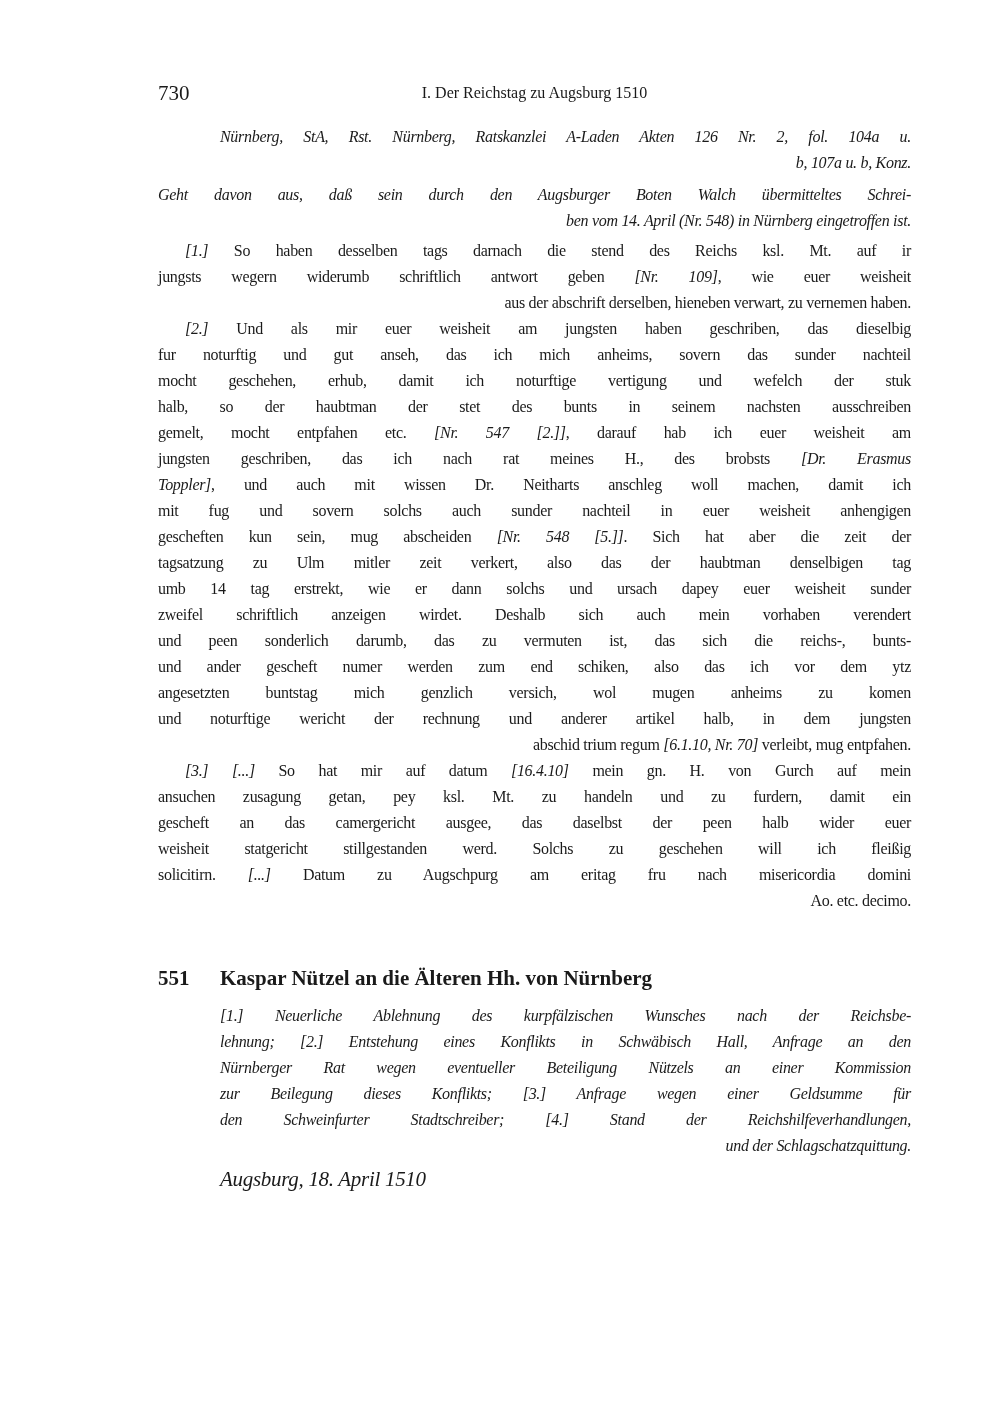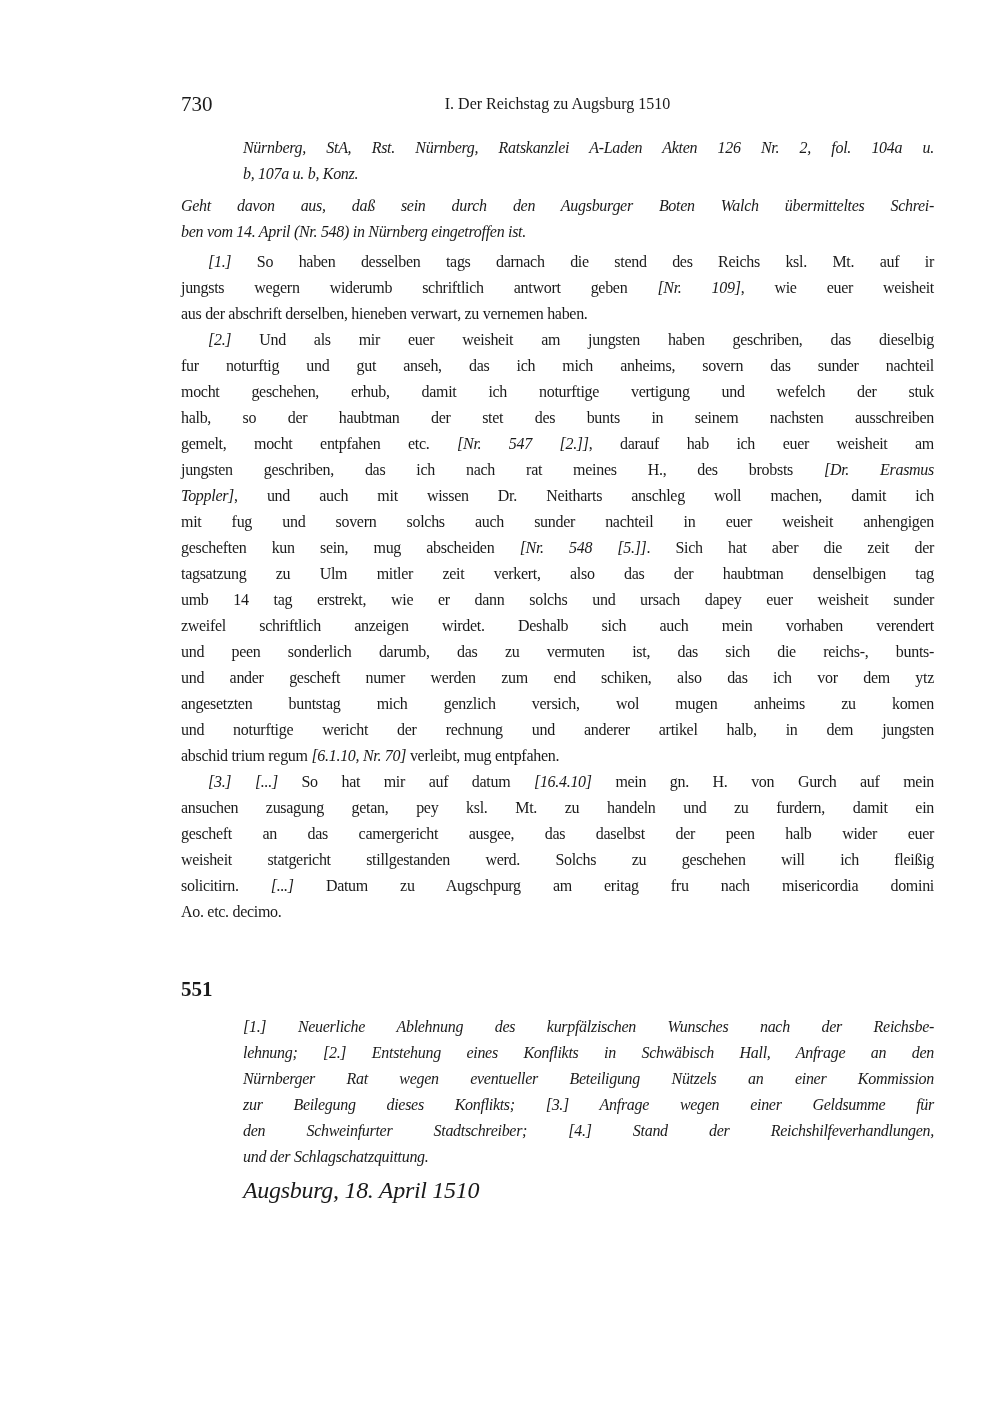--- a/index.html
+++ b/index.html
@@ -7,39 +7,38 @@
     position:relative;
     width:1004px; height:1418px;
     margin:0 auto;
     background:#ffffff;
     font-family:"Liberation Serif", serif;
     color:#1a1a1a;
     overflow:hidden;
   }
   .text-col {
     position:absolute;
-    left:158px; top:91px;
+    left:158px; top:80px;
     width:753px;
-    margin-left:23px;
   }
   .header-row { position:relative; height:26px; margin-bottom:0; }
   .pagenum {
     position:absolute; left:0; top:0;
     font-size:21px; line-height:26px;
   }
   .running-title {
     text-align:center;
     font-size:16px; line-height:26px;
   }
   .block { font-size:16px; letter-spacing:-0.3px; }
   .indented { margin-left:62px; }
   .it, .it .line { font-style:italic; }
   .line {
     line-height:26px; height:26px;
-    text-align:left;
+    text-align:right;
     white-space:normal;
   }
   .line.j {
     text-align:justify;
     text-align-last:justify;
   }
   .line .it { font-style:italic; }
   .line.ind { text-indent:27px; }
   .archive-ref { margin-top:18px; }
   .regest { margin-top:6px; }
@@ -47,21 +46,21 @@
   .h551 {
     margin-top:49px;
     height:30px; line-height:30px;
     font-size:21px; font-weight:bold;
     display:flex;
   }
   .h551 .num { width:62px; flex:0 0 62px; }
   .summary { margin-top:10px; }
   .date-line {
     margin-top:7px;
-    font-size:24px; line-height:26px;
+    font-size:21px; line-height:26px;
     font-style:italic;
     letter-spacing:-0.3px;
   }
 </style>
 </head>
 <body>
 
 <div class="page">
   <div class="text-col">
 
@@ -110,20 +109,21 @@
           <div class="line j"><span>ansuchen zusagung getan, pey ksl. Mt. zu handeln und zu furdern, damit ein</span></div>
           <div class="line j"><span>gescheft an das camergericht ausgee, das daselbst der peen halb wider euer</span></div>
           <div class="line j"><span>weisheit statgericht stillgestanden werd. Solchs zu geschehen will ich fleißig</span></div>
           <div class="line j"><span>solicitirn. </span><span class="it">[...]</span><span> Datum zu Augschpurg am eritag fru nach misericordia domini</span></div>
           <div class="line"><span>Ao. etc. decimo.</span></div>
         </div>
     </div>
 
     <div class="h551">
       <span class="num">551</span>
+      <span>Kaspar Nützel an die Älteren Hh. von Nürnberg</span>
     </div>
 
     <div class="block indented it summary">
         <div class="line j"><span>[1.] Neuerliche Ablehnung des kurpfälzischen Wunsches nach der Reichsbe-</span></div>
         <div class="line j"><span>lehnung; [2.] Entstehung eines Konflikts in Schwäbisch Hall, Anfrage an den</span></div>
         <div class="line j"><span>Nürnberger Rat wegen eventueller Beteiligung Nützels an einer Kommission</span></div>
         <div class="line j"><span>zur Beilegung dieses Konflikts; [3.] Anfrage wegen einer Geldsumme für</span></div>
         <div class="line j"><span>den Schweinfurter Stadtschreiber; [4.] Stand der Reichshilfeverhandlungen,</span></div>
         <div class="line"><span>und der Schlagschatzquittung.</span></div>
       </div>

